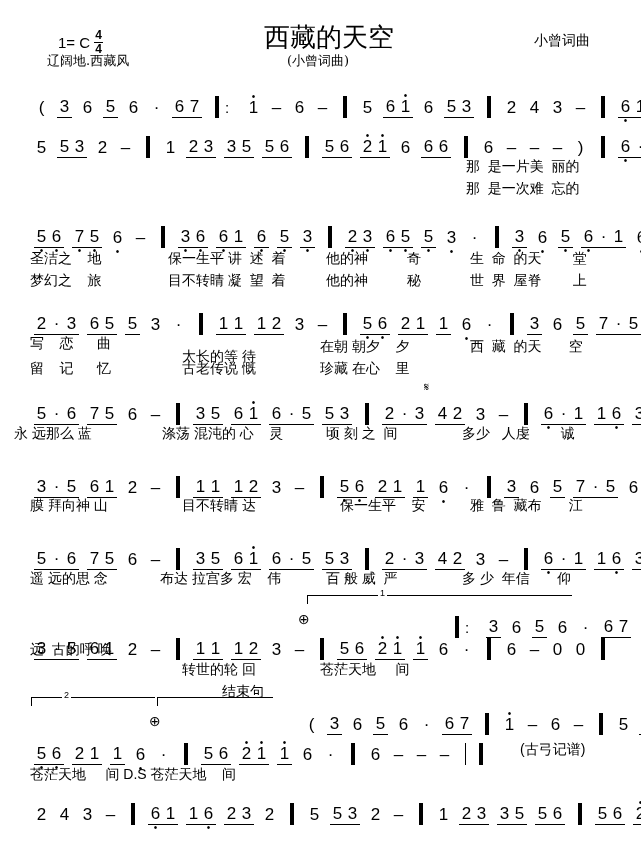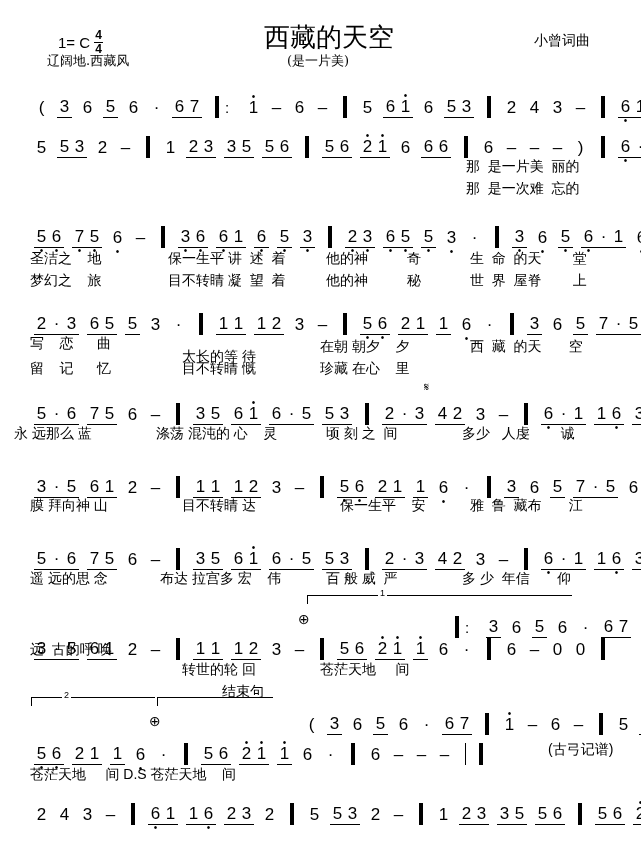--- a/index.html
+++ b/index.html
@@ -32,21 +32,21 @@
 <div class="abs key">
   <span>1= C</span>
   <span class="frac">
     <span>4</span>
     <span class="bar"></span>
     <span>4</span>
   </span>
 </div>
 <div class="abs style">辽阔地.西藏风</div>
 <div class="abs title">西藏的天空</div>
-<div class="abs singer">(是一片美)</div>
+<div class="abs singer">(小曾词曲)</div>
 <div class="abs composer">小曾词曲</div>
 
 <div id="score">
     <div class="row" style="top: 88px; left: 30px;">
       <span style="display: inline-flex; margin: 0px 4px;">
         <span class="tok n">(</span>
       </span>
       <span style="display: inline-flex; margin: 0px 4px; border-bottom: 1px solid rgb(0, 0, 0);">
         <span class="tok n">3</span>
       </span>
@@ -782,45 +782,45 @@
 <div class="lyr" style="left:30px;top:272px">梦幻之    旅</div>
 <div class="lyr" style="left:168px;top:272px">目不转睛 凝  望  着</div>
 <div class="lyr" style="left:326px;top:272px">他的神          秘</div>
 <div class="lyr" style="left:470px;top:272px">世  界  屋脊        上</div>
 
 <div class="lyr" style="left:30px;top:335px">写    恋      曲</div>
 <div class="lyr" style="left:182px;top:348px">太长的等 待</div>
 <div class="lyr" style="left:320px;top:338px">在朝 朝夕    夕</div>
 <div class="lyr" style="left:470px;top:338px">西  藏  的天       空</div>
 <div class="lyr" style="left:30px;top:360px">留    记      忆</div>
-<div class="lyr" style="left:182px;top:360px">目不转睛 慨</div>
+<div class="lyr" style="left:182px;top:360px">古老传说 慨</div>
 <div class="lyr" style="left:320px;top:360px">珍藏 在心    里</div>
 
 <div class="lyr" style="left:14px;top:425px">永 远那么 蓝</div>
-<div class="lyr" style="left:156px;top:425px">涤荡 混沌的 心    灵</div>
+<div class="lyr" style="left:162px;top:425px">涤荡 混沌的 心    灵</div>
 <div class="lyr" style="left:326px;top:425px">顷 刻 之  间</div>
 <div class="lyr" style="left:462px;top:425px">多少   人虔        诚</div>
 
 <div class="lyr" style="left:30px;top:497px">膜 拜向神 山</div>
 <div class="lyr" style="left:182px;top:497px">目不转睛 达</div>
 <div class="lyr" style="left:340px;top:497px">保一生平    安</div>
 <div class="lyr" style="left:470px;top:497px">雅  鲁  藏布       江</div>
 
 <div class="lyr" style="left:30px;top:570px">遥 远的思 念</div>
 <div class="lyr" style="left:160px;top:570px">布达 拉宫多 宏    伟</div>
 <div class="lyr" style="left:326px;top:570px">百 般 威  严</div>
 <div class="lyr" style="left:462px;top:570px">多 少  年信       仰</div>
 
 <div class="lyr" style="left:30px;top:641px">远  古的呼 唤</div>
 <div class="lyr" style="left:182px;top:661px">转世的轮 回</div>
 <div class="lyr" style="left:320px;top:661px">苍茫天地     间</div>
 <div class="lyr" style="left:222px;top:683px">结束句</div>
 
 <div class="lyr" style="left:30px;top:766px">苍茫天地     间 D.S 苍茫天地    间</div>
-<div class="lyr" style="left:548px;top:741px">(古弓记谱)</div>
+<div class="lyr" style="left:520px;top:741px">(古弓记谱)</div>
 
 <div class="sym" style="left:424px;top:380px;font-size:12px">𝄋</div>
 <div class="sym" style="left:298px;top:611px">⊕</div>
 <div class="sym" style="left:149px;top:713px">⊕</div>
 
 <div class="volta" style="left:307px;top:595px;width:264px">
   <span style="position:absolute;left:70px;top:-8px;background:#fff;padding:0 2px">1</span>
 </div>
 <div class="volta" style="left:31px;top:697px;width:123px">
   <span style="position:absolute;left:30px;top:-8px;background:#fff;padding:0 2px">2</span>

